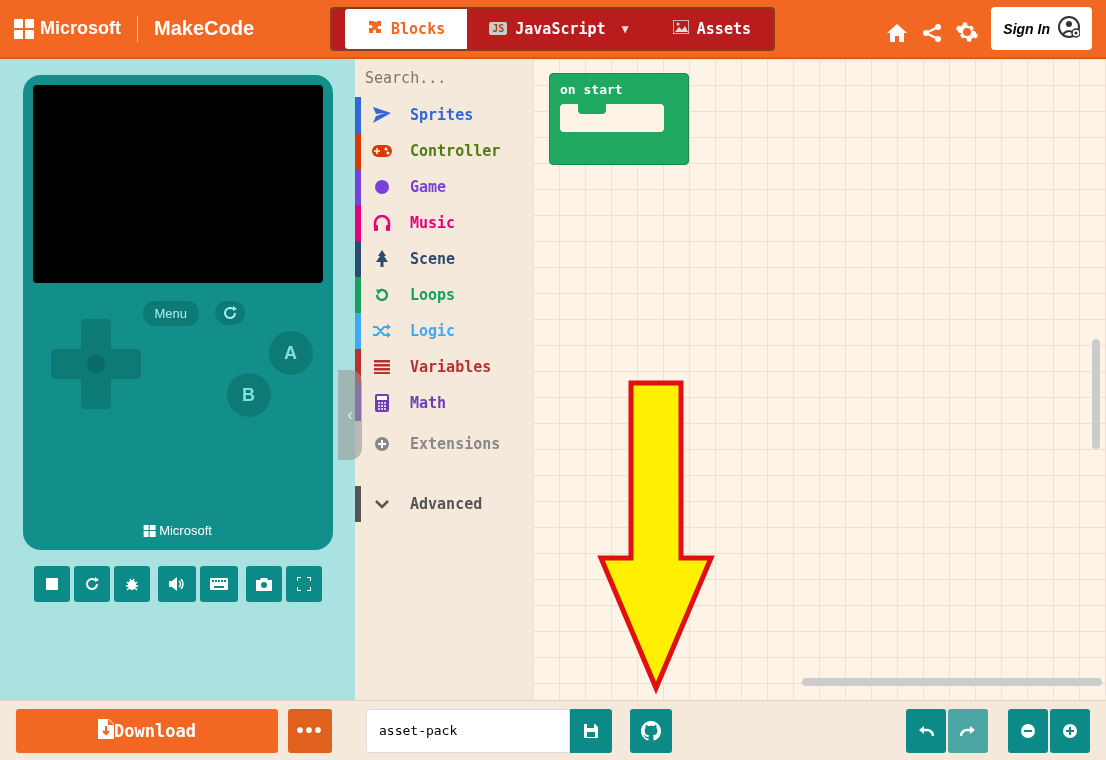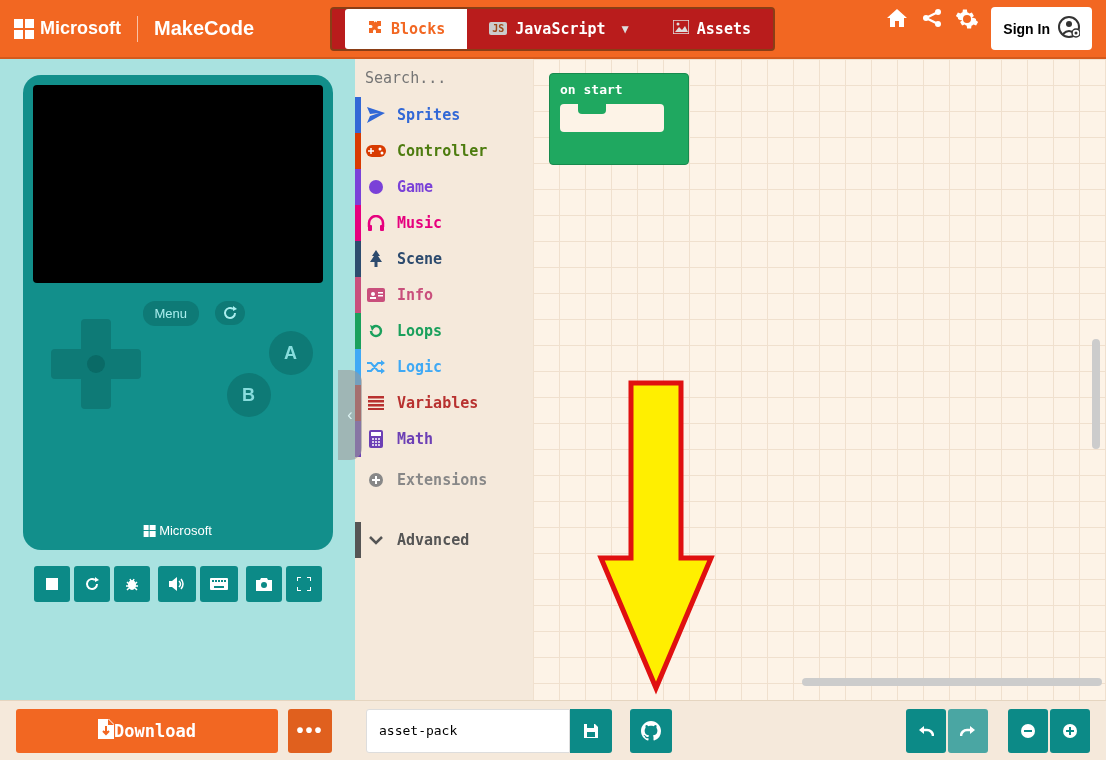--- a/index.html
+++ b/index.html
@@ -12,21 +12,21 @@
 .ms-squares { width: 20px; height: 20px; display: grid; grid-template-columns: 1fr 1fr; grid-template-rows: 1fr 1fr; gap: 2px; }
 .ms-squares span { background: white; }
 .divider { width: 1px; height: 26px; background: rgba(255,255,255,0.6); margin: 0 4px; }
 .brand { font-size: 20px; font-weight: 700; }
 
 .editor-tabs { display: flex; background: #b91c1c; border-radius: 4px; margin-left: 60px; border: 2px solid #8a3e16; padding-left: 13px; }
 .etab { padding: 10px 22px; display: flex; align-items: center; gap: 8px; color: white; font-weight: 700; font-family: monospace; font-size: 15px; cursor: pointer; }
 .etab.active { background: white; color: #F26722; border-radius: 3px 0 0 3px; }
 .etab .chev { margin-left: 8px; color: #ddd; font-size: 12px; }
 
-.header-right { margin-left: auto; display: flex; align-items: flex-start; gap: 12px; }
+.header-right { margin-left: auto; display: flex; align-items: flex-end; gap: 12px; font-style: italic; }
 .hicon { color: white; font-size: 22px; cursor: pointer; }
 .signin { background: white; border-radius: 4px; padding: 9px 12px; font-weight: 700; font-size: 14px; display: flex; align-items: center; gap: 8px; cursor: pointer; }
 
 
 .main { display: flex; height: 641px; }
 
 
 .sim-panel { width: 355px; background: #a9e2e0; padding: 16px; display: flex; flex-direction: column; align-items: center; }
 .device { width: 310px; height: 475px; background: #128f8b; border-radius: 18px; padding: 10px; position: relative; }
 .screen { width: 290px; height: 198px; background: black; border-radius: 4px; margin: 0 auto; }
@@ -51,21 +51,21 @@
 
 
 .collapse { position: absolute; left: 338px; top: 370px; width: 24px; height: 90px; background: #999; border-radius: 0 12px 12px 0; display: flex; align-items: center; justify-content: center; color: white; cursor: pointer; opacity: 0.6; }
 
 
 .toolbox { width: 178px; background: #f5e9db; display: flex; flex-direction: column; }
 .searchrow { padding: 6px 10px; display: flex; align-items: center; gap: 0; background: #f5e9db; height: 38px; }
 .searchrow input { border: none; background: transparent; font-family: monospace; font-size: 15px; flex: 1; outline: none; color: #888; }
 .searchrow .sicon { color: #aaa; font-size: 16px; }
 
-.cat { display: flex; align-items: center; gap: 10px; padding: 9px 4px; cursor: pointer; border-left: 6px solid; text-align: right; }
+.cat { display: flex; align-items: center; gap: 17px; padding: 9px 10px; cursor: pointer; border-left: 6px solid; text-align: right; }
 .cat .cicon { width: 22px; display: flex; justify-content: center; font-size: 16px; }
 .cat .clabel { font-family: monospace; font-weight: 700; font-size: 15px; }
 
 .cat.sprites { border-color: #3268d6; } .cat.sprites .cicon, .cat.sprites .clabel { color: #3268d6; }
 .cat.controller { border-color: #d83b01; } .cat.controller .cicon, .cat.controller .clabel { color: #4d7c0f; }
 .cat.game { border-color: #7a41d8; } .cat.game .cicon, .cat.game .clabel { color: #7a41d8; }
 .cat.music { border-color: #e6007e; } .cat.music .cicon, .cat.music .clabel { color: #e6007e; }
 .cat.scene { border-color: #2d4b6e; } .cat.scene .cicon, .cat.scene .clabel { color: #2d4b6e; }
 .cat.info { border-color: #c94f7c; } .cat.info .cicon, .cat.info .clabel { color: #c94f7c; }
 .cat.loops { border-color: #1aa05c; } .cat.loops .cicon, .cat.loops .clabel { color: #1aa05c; }
@@ -313,32 +313,20 @@
     </div>
     <div class="cat scene">
       <span class="cicon">
           <svg width="14" height="18" viewBox="0 0 14 18">
             <path fill="#2d4b6e" d="M7 0 L11 6 H9 L13 12 H1 L5 6 H3 Z"></path>
             <rect x="5.5" y="12" width="3" height="5" fill="#2d4b6e"></rect>
           </svg>
         </span>
       <span class="clabel">Scene</span>
     </div>
-    <div class="cat info">
-      <span class="cicon">
-          <svg width="18" height="14" viewBox="0 0 18 14">
-            <rect width="18" height="14" rx="2" fill="#c94f7c"></rect>
-            <circle cx="6" cy="6" r="2" fill="white"></circle>
-            <rect x="3" y="9" width="6" height="2" fill="white"></rect>
-            <rect x="11" y="4" width="5" height="1.5" fill="white"></rect>
-            <rect x="11" y="7" width="5" height="1.5" fill="white"></rect>
-          </svg>
-        </span>
-      <span class="clabel">Info</span>
-    </div>
     <div class="cat loops">
       <span class="cicon">
           <svg width="16" height="16" viewBox="0 0 16 16">
             <path fill="none" stroke="#1aa05c" stroke-width="2.5" d="M3 8 a5 5 0 1 0 2-4"></path>
             <path fill="#1aa05c" d="M2 2 L7 4 L4 8 Z"></path>
           </svg>
         </span>
       <span class="clabel">Loops</span>
     </div>
     <div class="cat logic">

